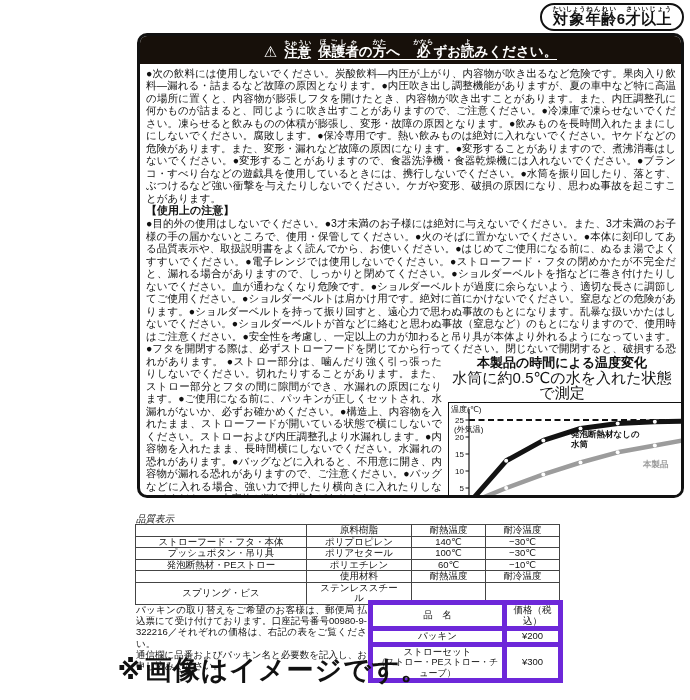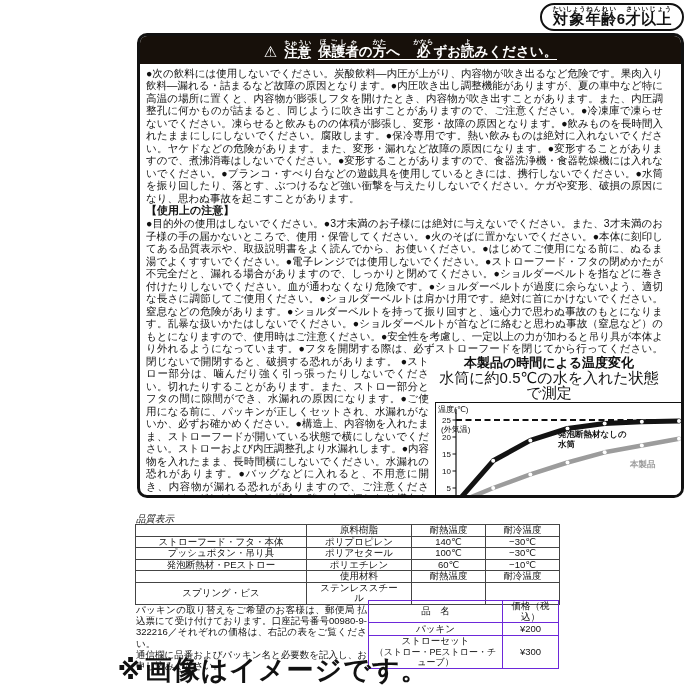--- a/index.html
+++ b/index.html
@@ -28,21 +28,21 @@
     background:#17100a; color:#fff; text-align:center;
     padding:2px 0 3px 0; line-height:1;
   }
   .warnbox-header .hline { display:inline-flex; align-items:flex-end; gap:7px; }
   .warn-tri { font-size:15px; line-height:1; transform:translateY(-1px); }
   .warnbox-header ruby { ruby-position:over; }
   .warnbox-header rt { font-size:6.5px; font-weight:bold; color:#fff; }
   .warnbox-header .cap { font-size:13.5px; font-weight:bold; }
   .underlined { border-bottom:1.5px solid #fff; padding-bottom:0px; }
   .warnbody {
-    padding:3px 18px 2px 6px; font-size:10.5px; line-height:12.5px;
+    padding:3px 5px 2px 6px; font-size:10.5px; line-height:12.5px;
     text-align:justify; letter-spacing:0px; color:#111;
   }
   .usage-heading { font-weight:bold; font-size:11px; line-height:13px; }
   
   .chart-box {
     float:right; width:228px; margin:1px 0 2px 6px; text-align:center;
     line-height:1;
   }
   .chart-title { font-size:13px; font-weight:bold; letter-spacing:0px; }
   .chart-sub { font-size:15px; margin-top:1px; margin-bottom:2px; }
@@ -51,21 +51,21 @@
   
   .product-line { position:absolute; left:135px; top:498px; font-size:12.5px; font-weight:bold; letter-spacing:0px; }
   .quality-label { position:absolute; left:136px; top:513px; font-size:9.5px;font-style:italic; }
   table { border-collapse:collapse; }
   .materials { position:absolute; left:135px; top:524px; width:424px; font-size:9.5px; table-layout:fixed; }
   .materials td { border:1px solid #444; text-align:center; padding:0px 11px; line-height:10.5px; height:11px; white-space:pre-line; }
   .materials col.c1 { width:171px; } .materials col.c2 { width:105px; }
   .materials col.c3 { width:74px; }  .materials col.c4 { width:74px; }
   .packing-note { position:absolute; left:136px; top:604px; width:231px; font-size:9.5px; line-height:11.2px; text-align:justify; }
   .pricetable { position:absolute; left:368px; top:600px; width:190px; font-size:9.5px; table-layout:fixed; }
-  .pricetable td { border:1px solid #6d28d9; text-align:center; padding:0 2px; line-height:10.5px; height:13px; }
+  .pricetable td { border:5px solid #6d28d9; text-align:center; padding:0 2px; line-height:10.5px; height:13px; }
   .pricetable col.p1 { width:134px; } .pricetable col.p2 { width:56px; }
   .pt-sub { font-size:9px; display:block; }
   .footer-note { position:absolute; left:0; top:652px; width:546px; text-align:center; font-size:27px; font-weight:bold; letter-spacing:1px; }
 </style>
 </head>
 <body>
 
 <div class="page">
 
   <div class="age-badge">

